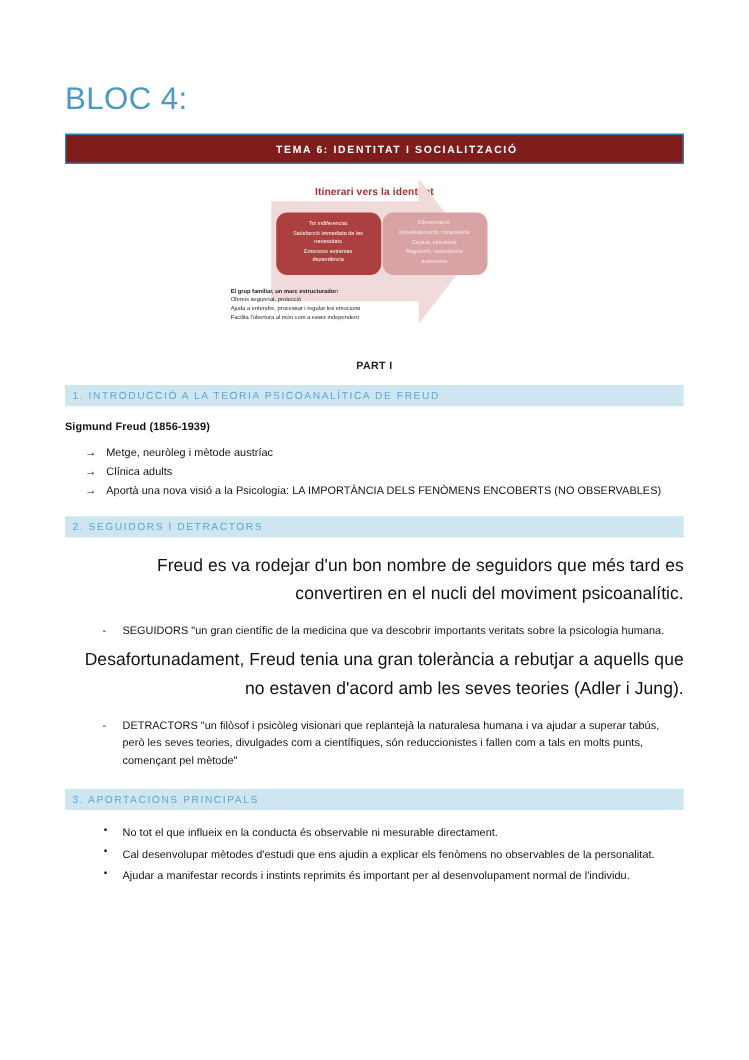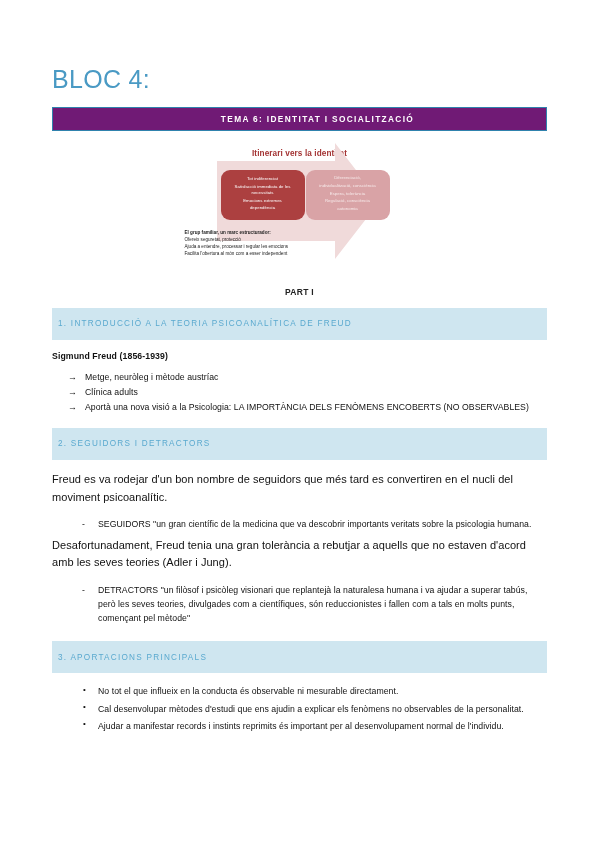--- a/index.html
+++ b/index.html
@@ -30,21 +30,21 @@
     font-size: 25px;
     font-weight: 400;
     letter-spacing: 0.3px;
     color: #4a9ac4;
     line-height: 1.1;
   }
 
   
   .tema-banner {
     margin-top: 13px;
-    background: #701a75;
+    background: #7f1d1d;
     border: 1px solid #2f82ad;
     height: 22px;
     display: flex;
     align-items: center;
     justify-content: center;
     padding-left: 36px;
   }
   .tema-banner-text {
     color: #ffffff;
     font-size: 8.3px;
@@ -137,21 +137,21 @@
     font-size: 8.5px;
     font-weight: 700;
     color: #222222;
     letter-spacing: 0.3px;
     margin: 4px 0 11px 0;
   }
 
   
   .section-strip {
     background: #cfe6f0;
-    height: 32px;
+    height: 17px;
     display: flex;
     align-items: center;
     padding-left: 6px;
     margin-bottom: 11px;
   }
   .section-strip-text {
     font-size: 8.2px;
     font-weight: 400;
     color: #5aa9cf;
     letter-spacing: 1.25px;
@@ -163,24 +163,25 @@
   
   .subhead {
     margin: 4px 0 9px 0;
     font-size: 8.7px;
     font-weight: 700;
     color: #111111;
     letter-spacing: 0.1px;
   }
   .para {
     margin: 0 0 11px 0;
-    font-size: 11px;
+    font-size: 14px;
     line-height: 1.62;
     color: #111111;
     letter-spacing: 0.05px;
+    text-align: right;
   }
 
   ul.plain {
     list-style: none;
     margin: 0;
     padding: 0;
   }
   ul.plain li {
     position: relative;
     padding-left: 33px;

